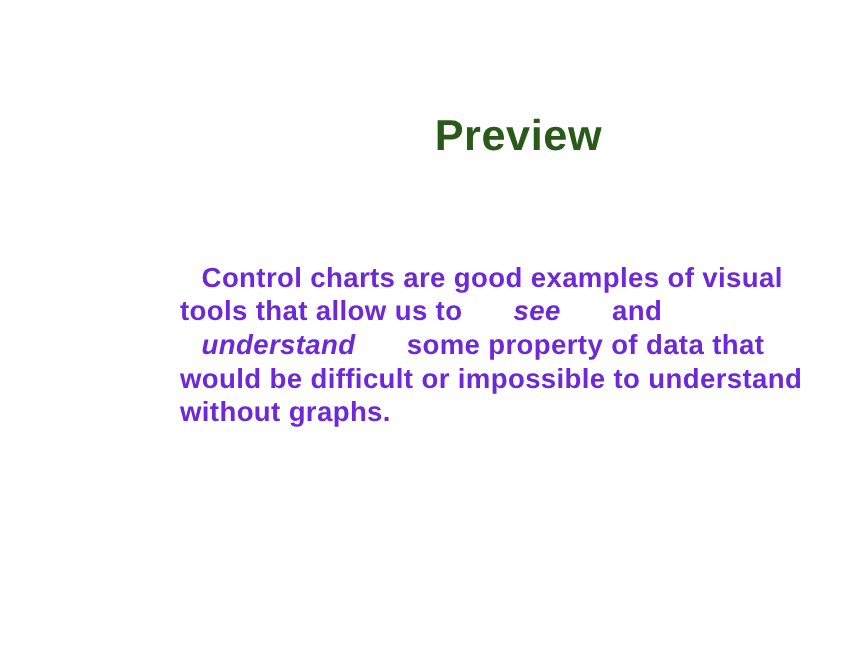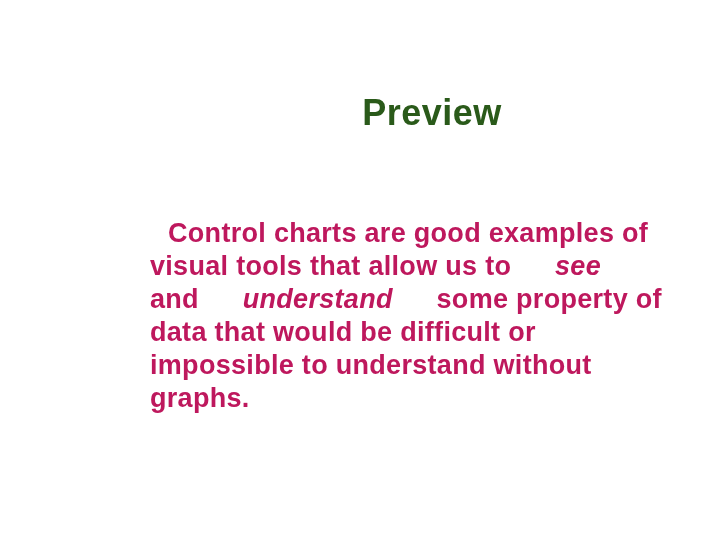--- a/index.html
+++ b/index.html
@@ -24,23 +24,23 @@
     font-size: 36px;
     font-weight: bold;
     color: #2a5a1a;
     letter-spacing: 0.5px;
   }
   .body-text {
     position: absolute;
     top: 145px;
     left: 78px;
     right: 77px;
-    font-size: 27px;
+    font-size: 23px;
     font-weight: bold;
-    color: #be185d;
+    color: #6d28d9;
     line-height: 1.22;
     letter-spacing: 0.3px;
   }
   .body-text .italic { font-style: italic; }
   .copyright {
     position: absolute;
     left: 14px;
     bottom: 20px;
     font-size: 9px;
     color: #000;

